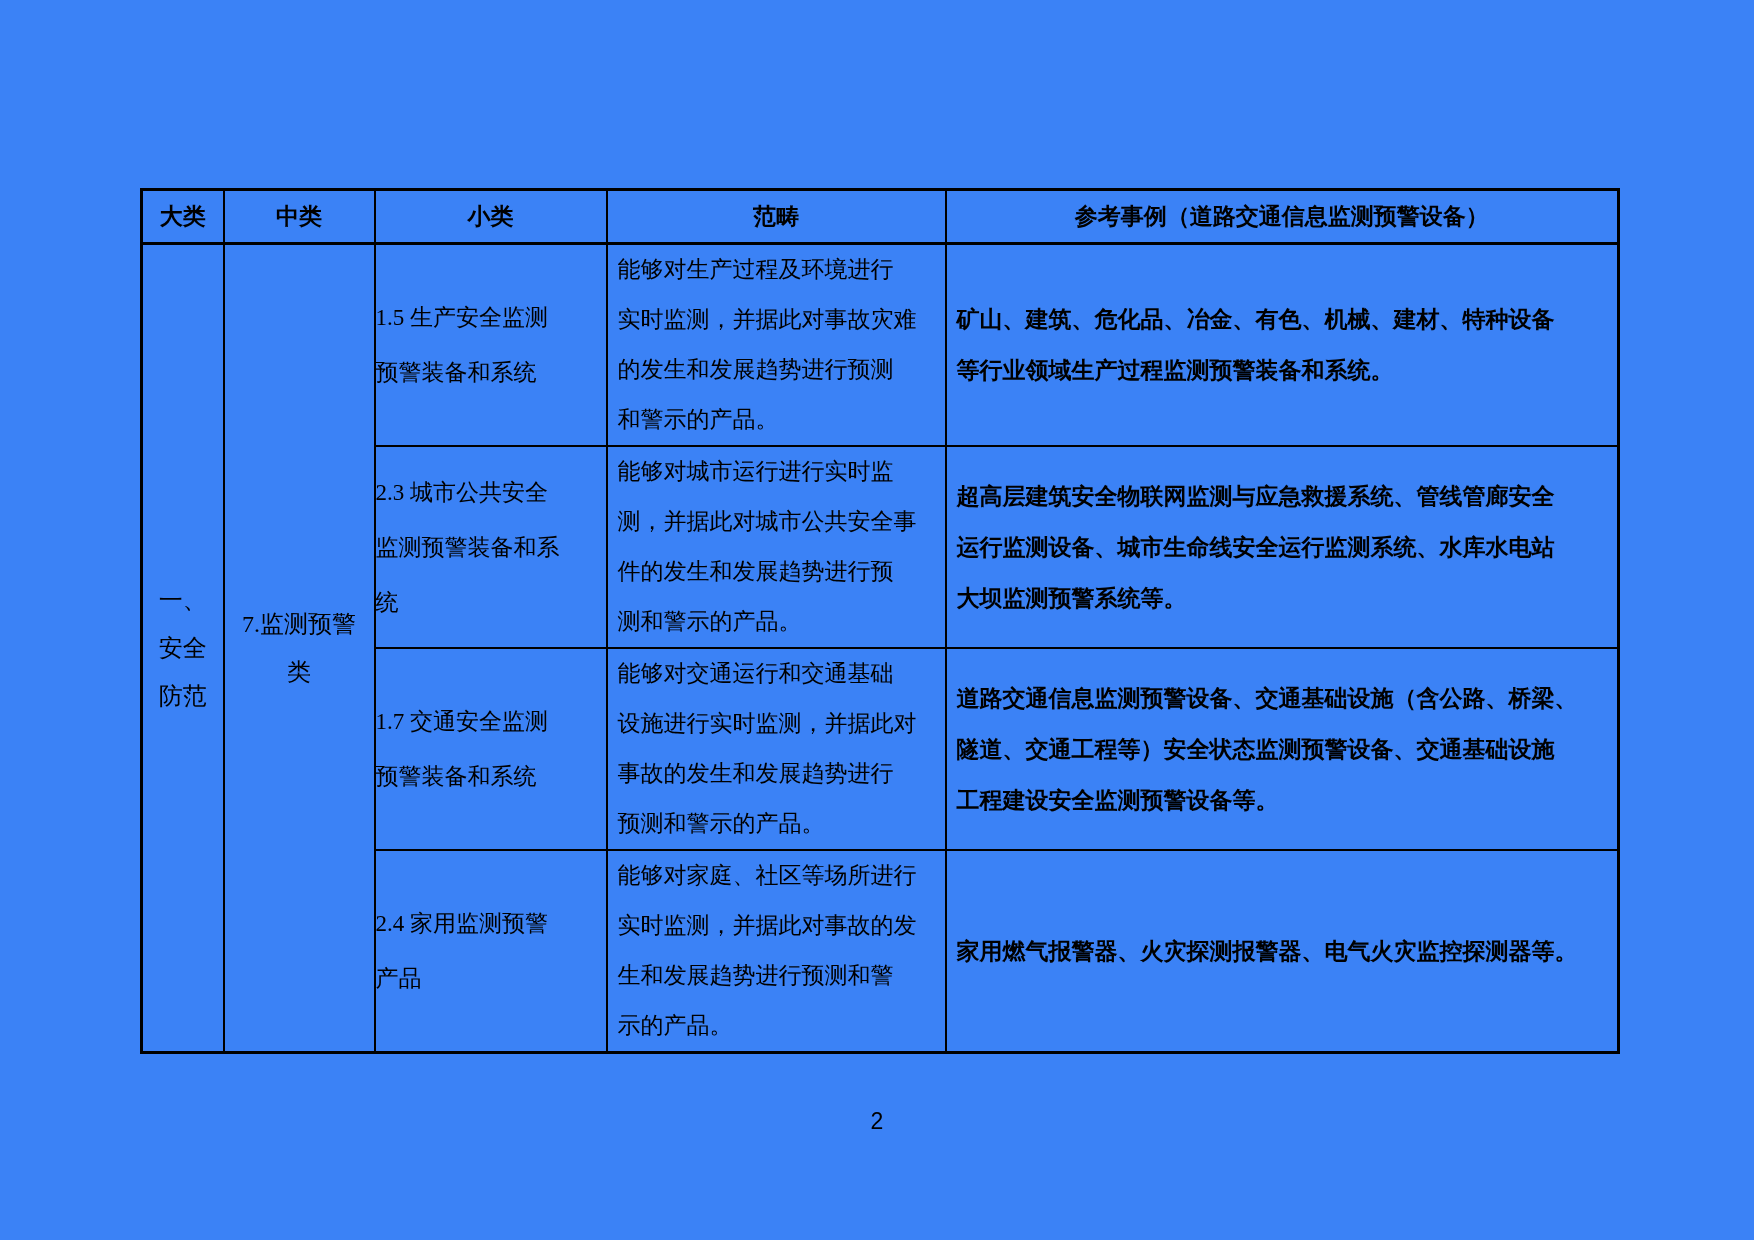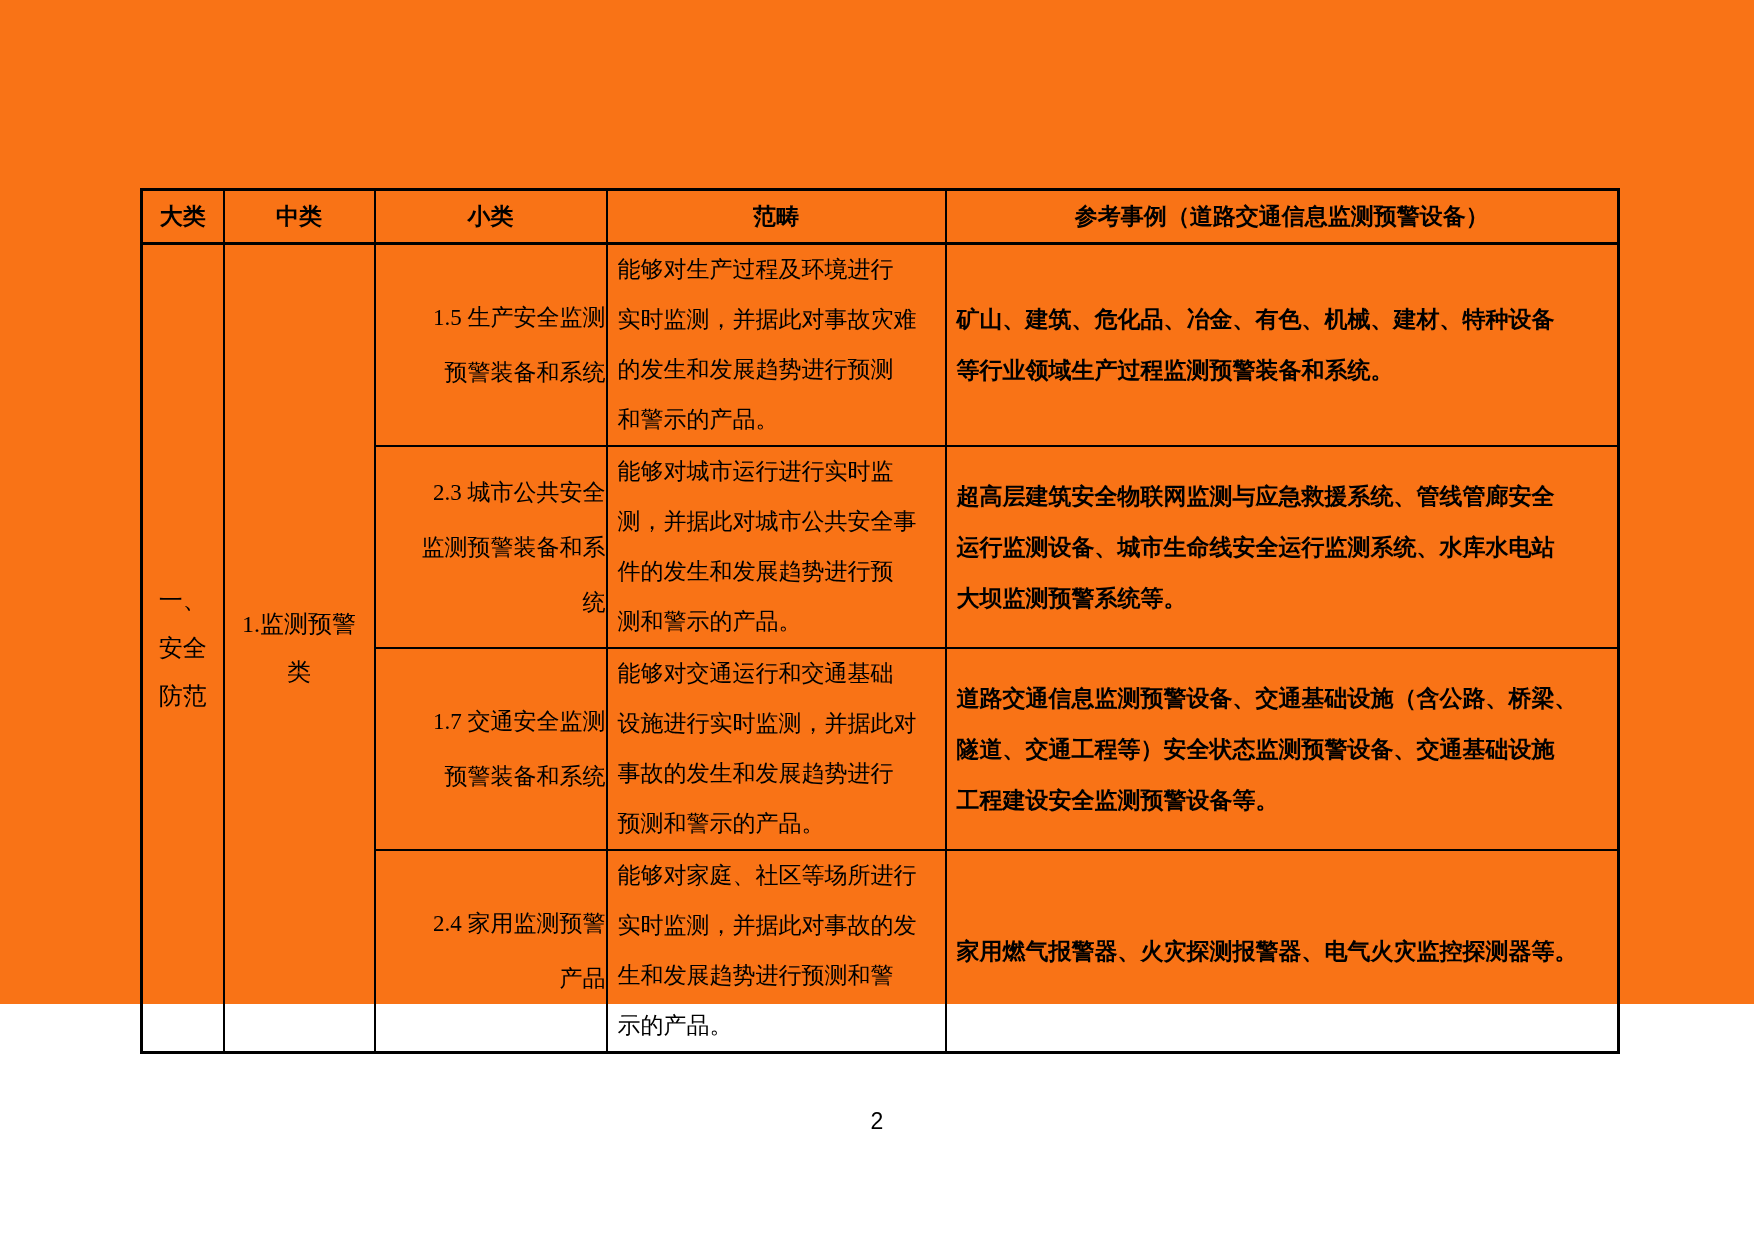--- a/index.html
+++ b/index.html
@@ -1,21 +1,21 @@
 <!DOCTYPE html>
 <html><head>
 <meta charset="utf-8">
 <style>
   * { margin: 0; padding: 0; box-sizing: border-box; }
   html, body { width: 1754px; height: 1240px; background: #ffffff; }
   body { position: relative; font-family: "Liberation Serif", "DejaVu Serif", serif; color: #000; }
 
   .sheet {
-    position: absolute; left: 0; top: 0; width: 1754px; height: 1004px;
-    background: #f97316;
+    position: absolute; left: 0; top: 0; width: 1754px; height: 1240px;
+    background: #3b82f6;
   }
 
   table.cat-table {
     position: absolute; left: 140px; top: 188px; width: 1477px;
     border-collapse: collapse; table-layout: fixed;
     border: 3px solid #000;
   }
   .cat-table th, .cat-table td {
     border: 2px solid #000;
     overflow: hidden;
@@ -29,21 +29,21 @@
     text-align: center;
     border-bottom: 3px solid #000;
   }
   td.major-cell, td.middle-cell {
     text-align: center;
     white-space: pre-line;
     line-height: 48px;
     font-size: 24px;
   }
   td.sub-cell {
-    text-align: right;
+    text-align: left;
     white-space: pre-line;
     line-height: 55px;
   }
   td.scope-cell {
     text-align: left;
     white-space: pre-line;
     line-height: 50px;
     padding: 0 8px 0 10px;
   }
   td.examples-cell {
@@ -80,21 +80,21 @@
         <th>小类</th>
         <th>范畴</th>
         <th>参考事例（道路交通信息监测预警设备）</th>
       </tr>
     </thead>
     <tbody>
       <tr>
         <td class="major-cell" rowspan="4">一、
 安全
 防范</td>
-        <td class="middle-cell" rowspan="4">1.监测预警
+        <td class="middle-cell" rowspan="4">7.监测预警
 类</td>
         <td class="sub-cell">1.5 生产安全监测
 预警装备和系统</td>
         <td class="scope-cell">能够对生产过程及环境进行
 实时监测，并据此对事故灾难
 的发生和发展趋势进行预测
 和警示的产品。</td>
         <td class="examples-cell">矿山、建筑、危化品、冶金、有色、机械、建材、特种设备
 等行业领域生产过程监测预警装备和系统。</td>
       </tr>

